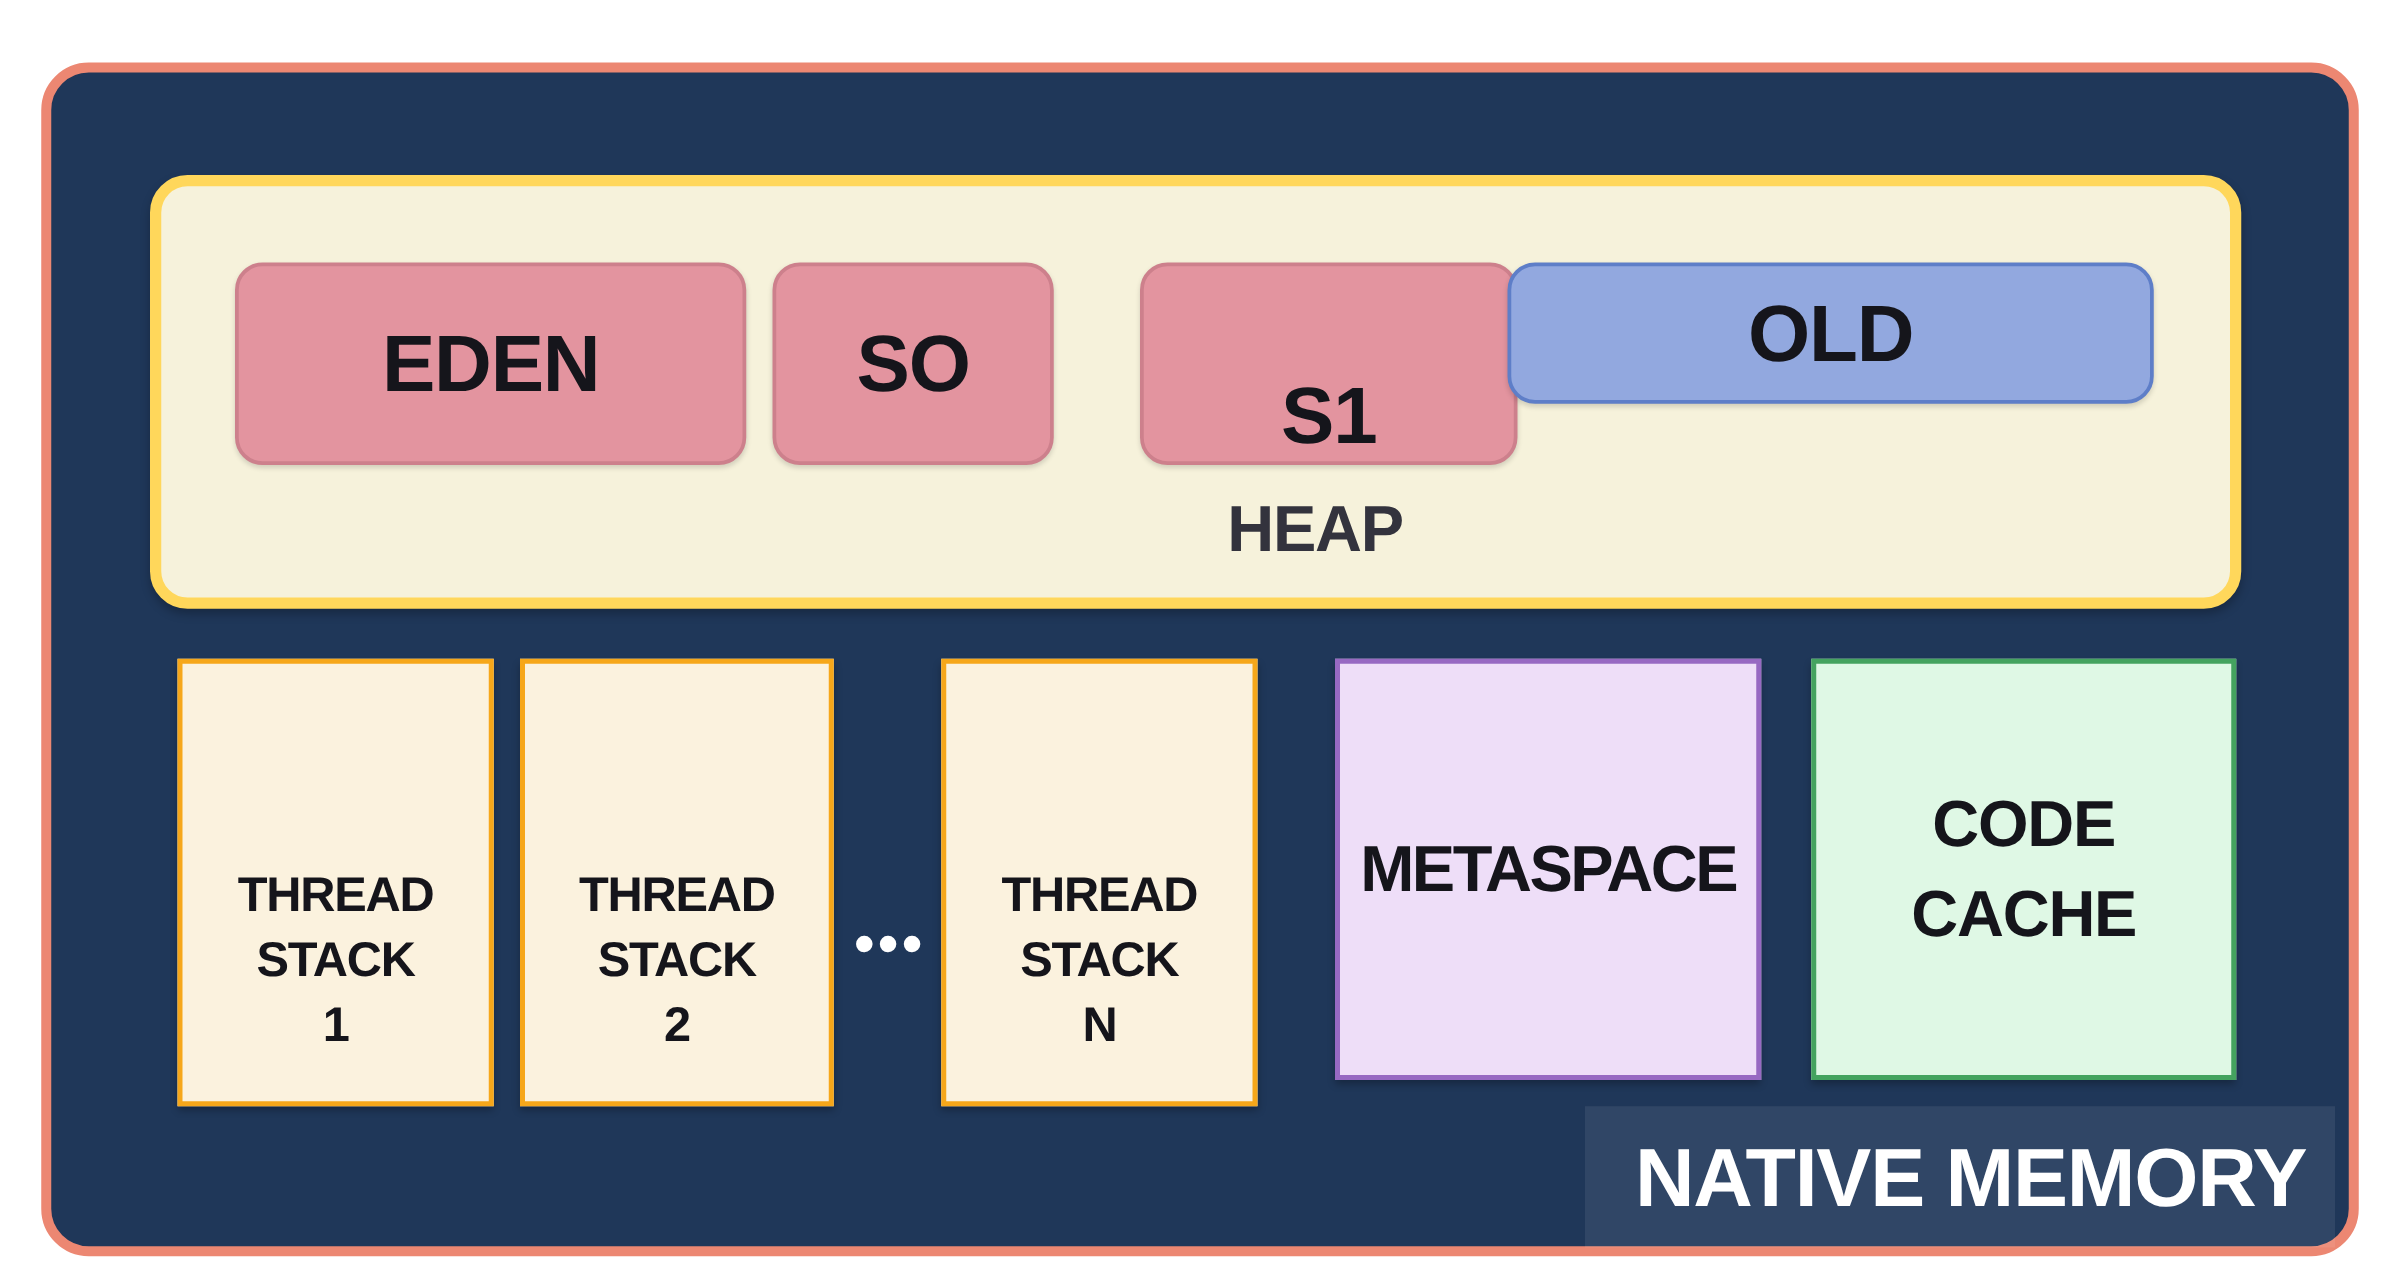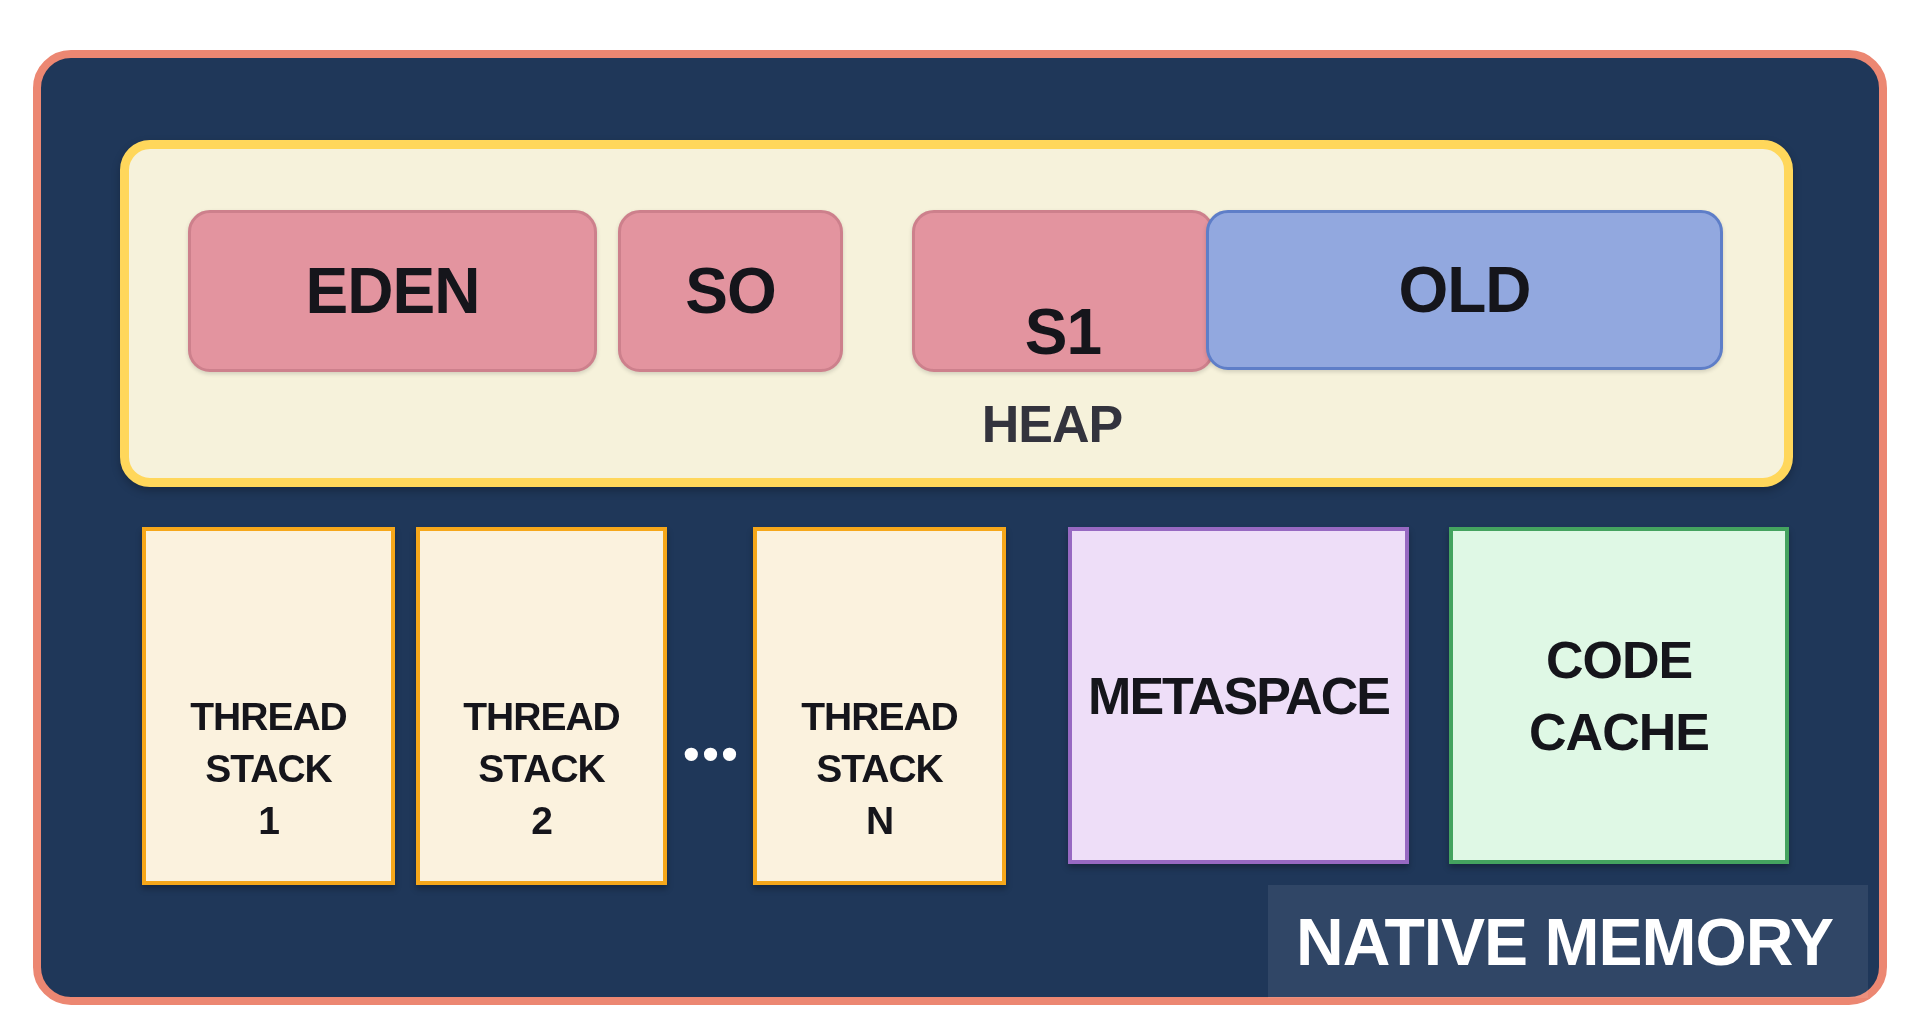--- a/index.html
+++ b/index.html
@@ -28,21 +28,21 @@
     background: var(--navy, #1F3759);
     border: 8px solid var(--salmon, #EC8772);
     border-radius: 38px;
   }
 
   
   .native-label-panel {
     left: 1268px; top: 885px; width: 600px; height: 113px;
     background: var(--navy-panel, rgba(255,255,255,0.08));
     display: flex; align-items: center; justify-content: flex-start;
-    padding-left: 28px;
+    padding-left: 40px;
   }
   .native-label {
     color: var(--text-light, #ffffff);
     font-size: 66px; font-weight: 700; letter-spacing: -1px;
     white-space: nowrap;
   }
 
   
   .heap {
     left: 120px; top: 140px; width: 1673px; height: 347px;
@@ -75,21 +75,21 @@
     background: var(--old-bg, #92A8DF);
     border: 3px solid var(--old-border, #5E7EC8);
   }
   .box-label {
     color: var(--text-dark, #15151B);
     font-size: 64px; font-weight: 700; letter-spacing: -1px;
   }
   .eden { left: 188px;  width: 409px; }
   .s0   { left: 618px;  width: 225px; }
   .s1   { left: 912px;  width: 302px; align-items: flex-end; }
-  .old-box { left: 1206px; width: 517px; height: 160px; }
+  .old-box { left: 1206px; width: 517px; height: 113px; }
 
   
   .stack-box {
     top: 527px; height: 358px;
     background: var(--stack-bg, #FBF2DE);
     border: 4px solid var(--stack-border, #F6A71A);
     display: flex; flex-direction: column;
     align-items: center; justify-content: flex-end;
     padding-bottom: 34px;
     box-shadow: 0 4px 6px rgba(0,0,0,0.28);

